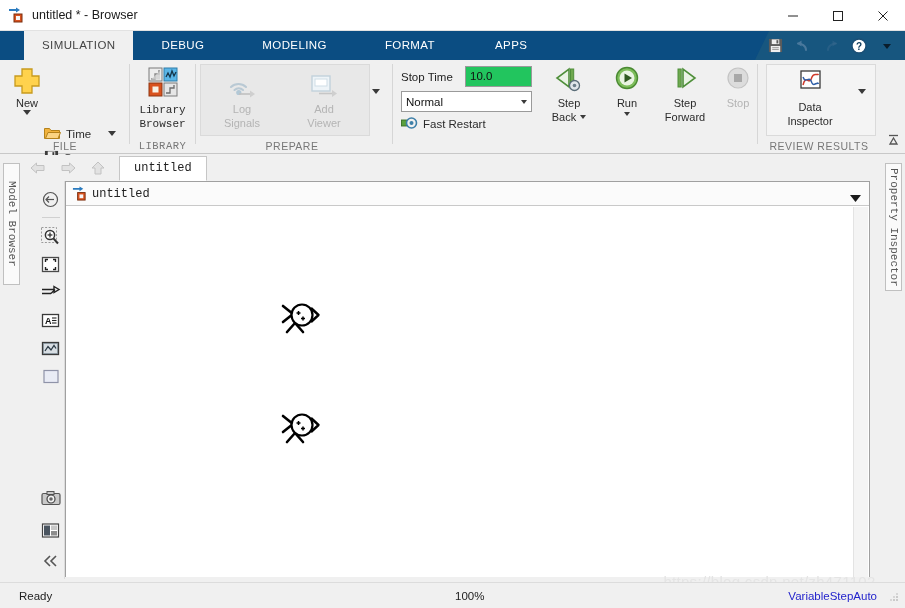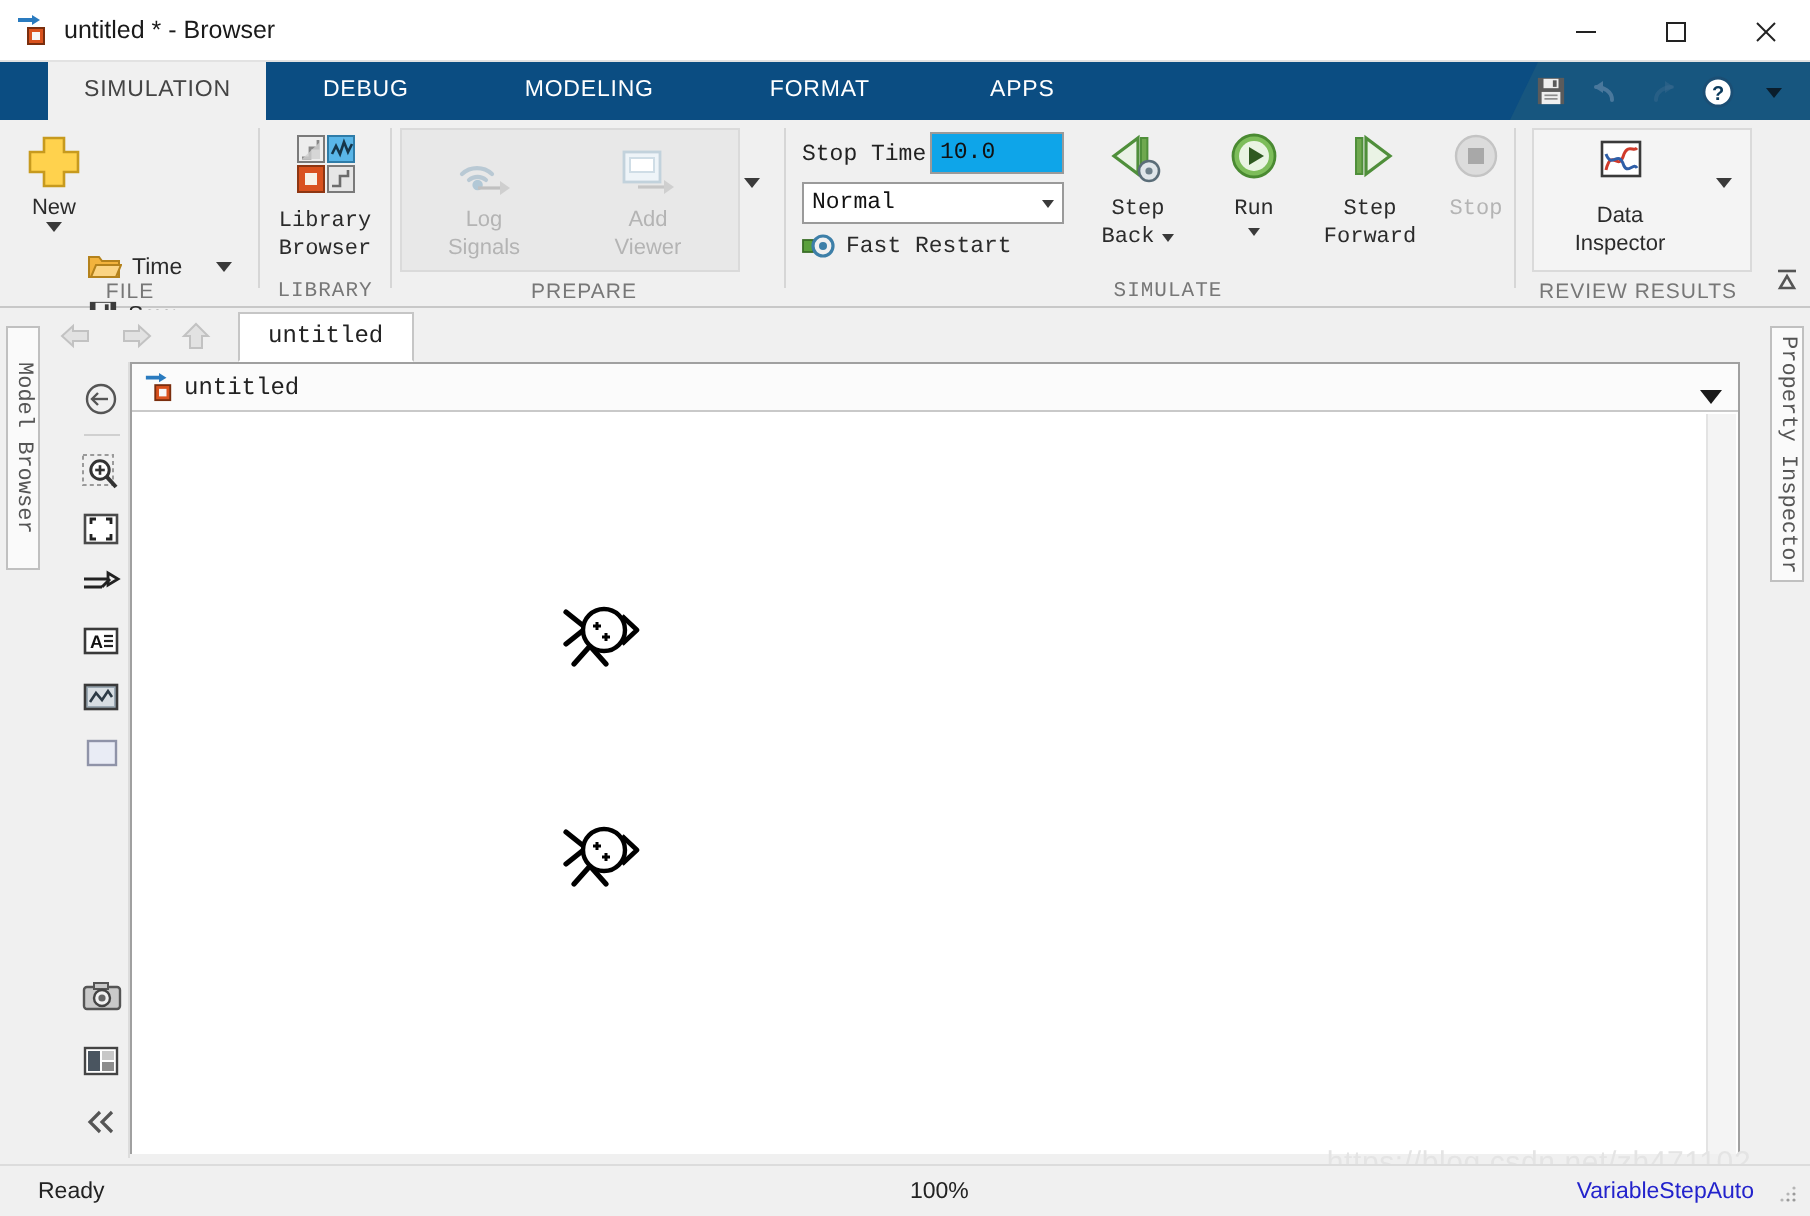--- a/index.html
+++ b/index.html
@@ -64,21 +64,21 @@
   .small-row {
     position: absolute; display: flex; align-items: center; gap: 5px;
     font-size: 11.5px; color: #2b2b2b;
   }
   .caret { width: 0;height:0;border-left:4px solid transparent;border-right:4px solid transparent;border-top:5px solid #3a3a3a; }
   .caret.sm { border-left-width:3.5px;border-right-width:3.5px;border-top-width:4.5px; }
 
   
   .lbl { font-size: 11.5px; color: #222; }
   .txtin {
-    border: 1px solid #9a9a9a; background: #0ea5e9; height: 21px; line-height: 19px;
+    border: 1px solid #9a9a9a; background: #22c55e; height: 21px; line-height: 19px;
     font-size: 11.5px; padding: 0 4px; color: #111;
   }
   .sel {
     border: 1px solid #9a9a9a; background: #fff; height: 21px;
     font-size: 11.5px; display: flex; align-items: center; padding: 0 4px; color: #111;
     justify-content: space-between;
   }
 
   
   .navbar {
@@ -335,21 +335,21 @@
         </div>
       </div>
 
       <div style="position:absolute; left:176px; top:34px;">
         <span class="caret"></span>
       </div>
       <div class="rgroup-label">PREPARE</div>
     </div>
     <div class="rgroup-sep" style="left:392px;"></div>
 
-    <div class="rgroup" style="left:394px; width:360px;font-family:Liberation Mono, monospace;">
+    <div class="rgroup" style="left:394px; width:360px;">
       <span class="lbl" style="position:absolute; left:7px; top:11px;">Stop Time</span>
       <div class="txtin" style="position:absolute; left:71px; top:6px; width:67px;">10.0</div>
 
       <div class="sel" style="position:absolute; left:7px; top:31px; width:131px;">
         <span>Normal</span>
         <span class="caret sm"></span>
       </div>
 
       <div class="small-row" style="left:7px; top:57px;">
         <svg width="17" height="13" viewBox="0 0 17 13">
@@ -404,21 +404,20 @@
       <div class="big-btn disabled" style="left:322px; top:6px; width:44px;">
         <svg width="32" height="28" viewBox="0 0 32 28">
           <circle cx="16" cy="12" r="10" fill="#dcdcdc" stroke="#c4c4c4" stroke-width="1.2"></circle>
           <rect x="12" y="8" width="8" height="8" fill="#a8a8a8"></rect>
         </svg>
         <div style="line-height:14px;">
           <div>Stop</div>
         </div>
       </div>
 
-      <div class="rgroup-label" style="left:60px; width:260px;">SIMULATE</div>
     </div>
     <div class="rgroup-sep" style="left:757px;"></div>
 
     <div class="rgroup" style="left:760px; width:125px;">
       <div style="position:absolute; left:6px; top:4px; width:110px; height:72px; background:#f4f4f4; border:1px solid #dadada;"></div>
       <div class="big-btn" style="left:12px; top:8px; width:76px;">
         <svg width="34" height="30" viewBox="0 0 34 30">
           <rect x="8" y="3" width="19" height="17" fill="#ffffff" stroke="#3a3a3a" stroke-width="1.3"></rect>
           <path d="M10 17 C13 5, 16 19, 19 9 C21 4, 24 8, 25.5 6" fill="none" stroke="#d03a2a" stroke-width="1.5"></path>
           <path d="M10 9 C13 17, 16 6, 19 15 C21 19, 24 13, 25.5 16" fill="none" stroke="#2f5fa8" stroke-width="1.5"></path>

